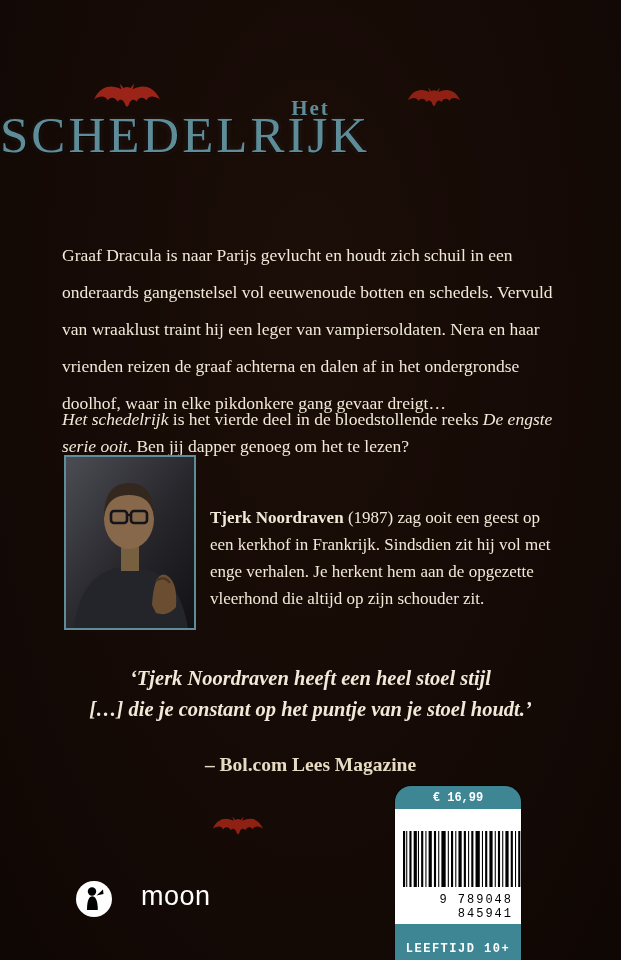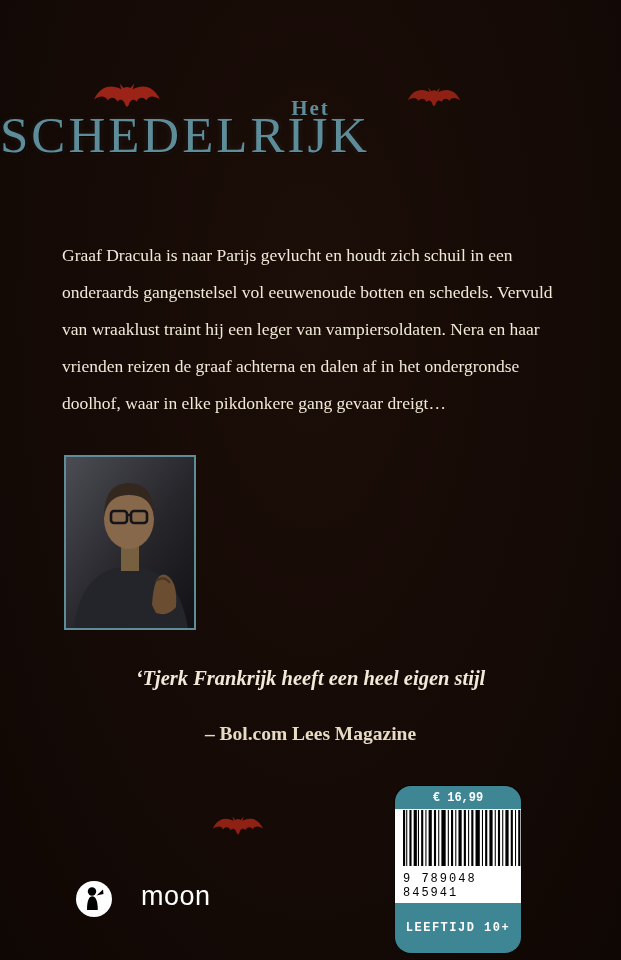--- a/index.html
+++ b/index.html
@@ -35,21 +35,21 @@
   .quote{top:663px;left:0;width:100%;text-align:center;
     font-style:italic;font-weight:bold;font-size:20.5px;line-height:31px;}
   .attribution{margin-top:24px;font-style:normal;font-size:19.5px;font-weight:bold;color:#e7dcc3;}
   
   .moon-logo{left:76px;top:881px;display:flex;gap:29px;}
   .moon-text{font-family:"Liberation Sans", sans-serif;font-size:27px;color:#ffffff;letter-spacing:.5px;}
   
   .barcode-block{left:395px;top:786px;width:126px;border-radius:16px;overflow:hidden;
     font-family:Liberation Mono, monospace;box-shadow:0 0 0 1px rgba(0,0,0,.4);}
   .price-band{background:#3e8694;color:#fff;font-weight:bold;font-size:12px;text-align:center;padding:5px 0 4px;}
-  .barcode-white{background:#fff;padding:1px 8px 3px;text-align:left;}
+  .barcode-white{background:#fff;padding:22px 8px 3px;text-align:right;}
   .barcode-number{font-size:12px;color:#000;letter-spacing:2px;margin-top:1px;}
   .age-band{background:#3e8694;color:#ffffff;font-weight:bold;font-size:12px;text-align:center;
     padding:18px 0;letter-spacing:1.5px;}
   .bat{position:absolute;}
 </style>
 </head>
 <body>
 
 <div class="cover">
 
@@ -59,20 +59,21 @@
 
   <svg class="bat" style="left:407px;top:84px;" width="54" height="27" viewBox="0 0 120 56">
     <path fill="#8f2114" d="M2 34 C12 12 30 6 50 16 L47 6 L54 14 Q60 10 66 14 L73 6 L70 16 C90 6 108 12 118 34 C106 26 98 28 94 36 C90 28 80 30 77 38 C72 32 66 34 63 44 Q60 50 57 44 C54 34 48 32 43 38 C40 30 30 28 26 36 C22 28 14 26 2 34 Z"></path>
   </svg>
 
   <div class="abs title-small">Het</div>
   <div class="abs title-main">SCHEDELRIJK</div>
 
   <p class="abs synopsis">Graaf Dracula is naar Parijs gevlucht en houdt zich schuil in een onderaards gangenstelsel vol eeuwenoude botten en schedels. Vervuld van wraaklust traint hij een leger van vampiersoldaten. Nera en haar vrienden reizen de graaf achterna en dalen af in het ondergrondse doolhof, waar in elke pikdonkere gang gevaar dreigt…</p>
 
+  <p class="abs series"><span class="it">Het schedelrijk</span><span> is het vierde deel in de bloedstollende reeks </span><span class="it">De engste serie ooit</span><span>. Ben jij dapper genoeg om het te lezen?</span></p>
 
   <div class="abs photo">
     <svg width="128" height="171" viewBox="0 0 128 171">
       <defs>
         <linearGradient id="pg" x1="0" y1="0" x2="1" y2="1">
           <stop offset="0" stop-color="#4c4c54"></stop>
           <stop offset="0.55" stop-color="#26262b"></stop>
           <stop offset="1" stop-color="#121215"></stop>
         </linearGradient>
       </defs>
@@ -82,23 +83,25 @@
       <ellipse cx="63" cy="62" rx="25" ry="30" fill="#87684b"></ellipse>
       <path d="M38 60 Q38 26 63 26 Q88 26 88 60 Q85 38 63 38 Q41 38 38 60 Z" fill="#33271e"></path>
       <rect x="45" y="54" width="16" height="12" rx="3" fill="none" stroke="#14141a" stroke-width="2.6"></rect>
       <rect x="65" y="54" width="16" height="12" rx="3" fill="none" stroke="#14141a" stroke-width="2.6"></rect>
       <line x1="61" y1="58" x2="65" y2="58" stroke="#14141a" stroke-width="2.4"></line>
       <path d="M86 148 Q88 114 100 118 Q112 124 110 150 Q102 160 90 156 Z" fill="#6b4e31"></path>
       <path d="M90 124 Q98 118 104 126" stroke="#4a3520" stroke-width="2" fill="none"></path>
     </svg>
   </div>
 
+  <p class="abs bio"><span class="name">Tjerk Noordraven</span><span> (1987) zag ooit een geest op een kerkhof in Frankrijk. Sindsdien zit hij vol met enge verhalen. Je herkent hem aan de opgezette vleerhond die altijd op zijn schouder zit.</span></p>
 
   <div class="abs quote">
-    <div>‘Tjerk Frankrijk heeft een heel eigen stijl</div>
+    <div>‘Tjerk Noordraven heeft een heel stoel stijl</div>
+    <div>[…] die je constant op het puntje van je stoel houdt.’</div>
     <div class="attribution">– Bol.com Lees Magazine</div>
   </div>
 
   <svg class="bat" style="left:212px;top:813px;" width="52" height="26" viewBox="0 0 120 56">
     <path fill="#8f2114" d="M2 34 C12 12 30 6 50 16 L47 6 L54 14 Q60 10 66 14 L73 6 L70 16 C90 6 108 12 118 34 C106 26 98 28 94 36 C90 28 80 30 77 38 C72 32 66 34 63 44 Q60 50 57 44 C54 34 48 32 43 38 C40 30 30 28 26 36 C22 28 14 26 2 34 Z"></path>
   </svg>
 
   <div class="abs moon-logo">
     <svg width="36" height="36" viewBox="0 0 36 36">
       <circle cx="18" cy="18" r="18" fill="#ffffff"></circle>

